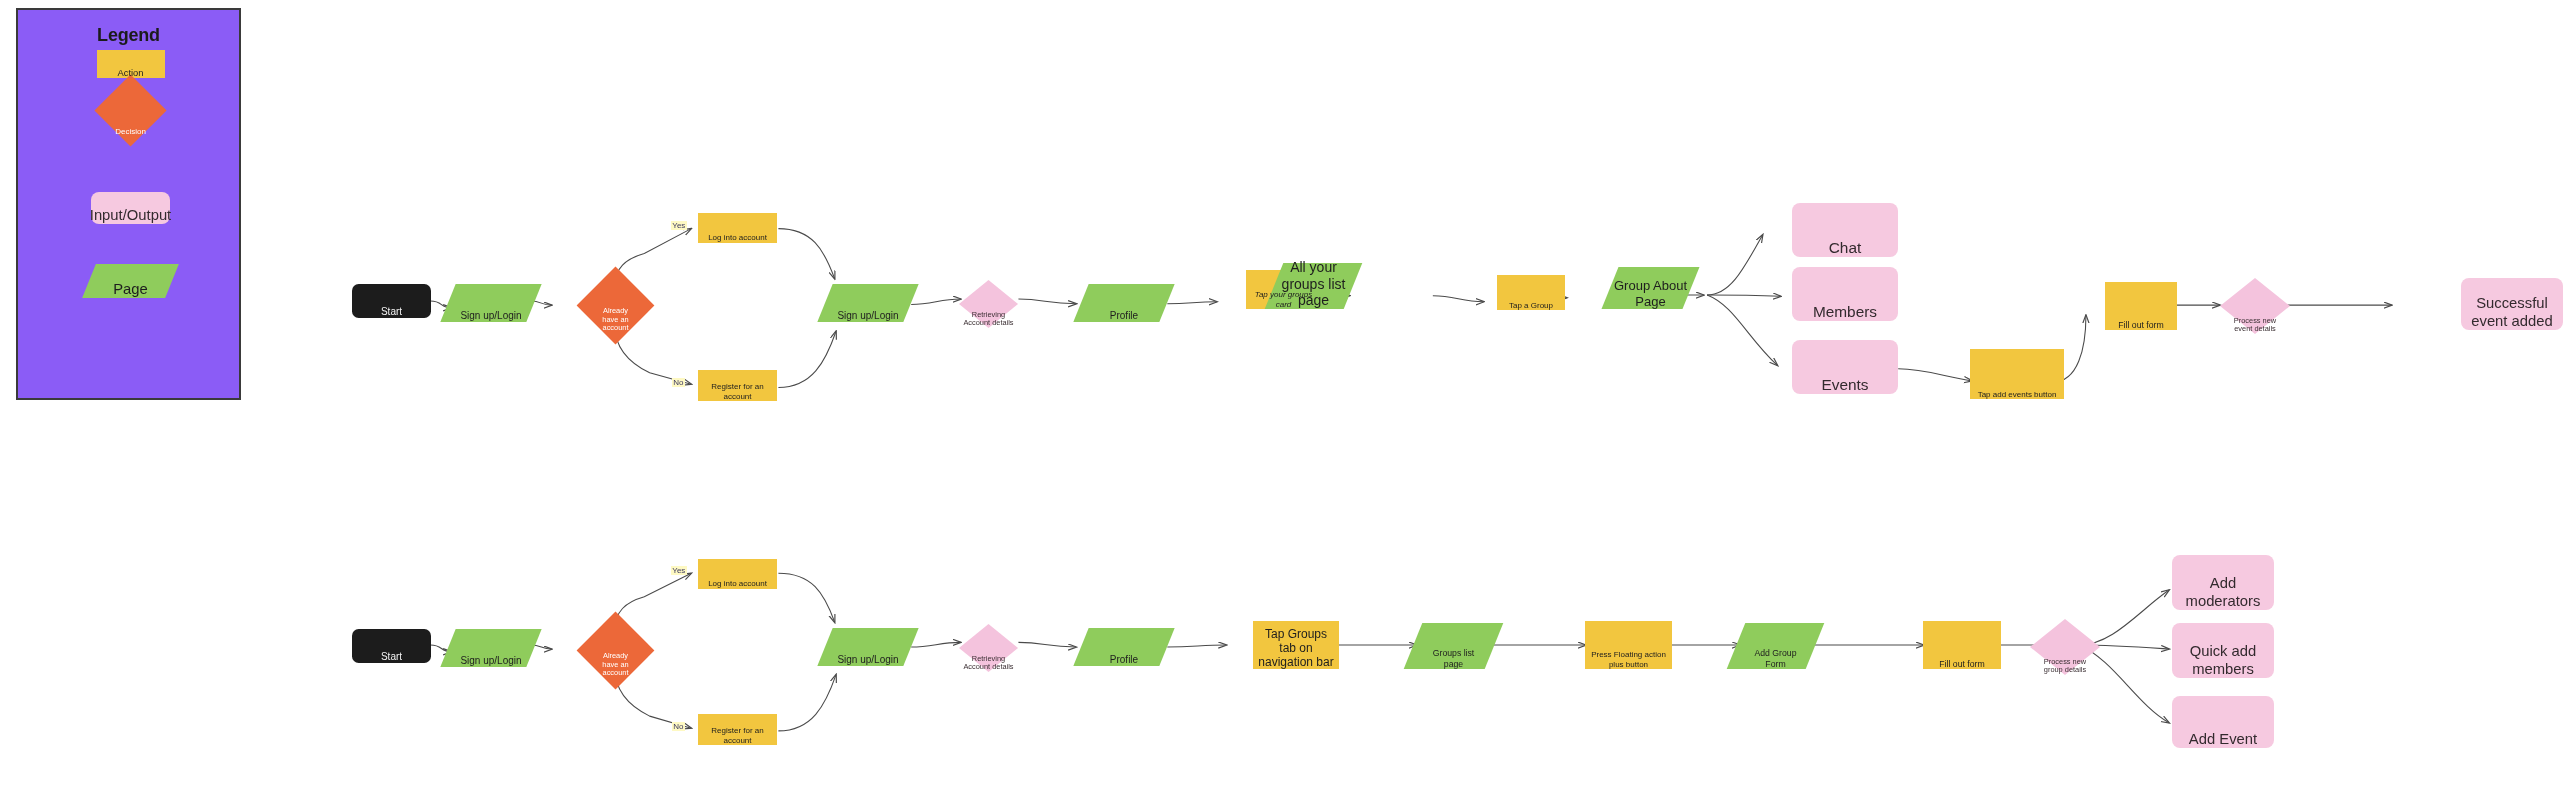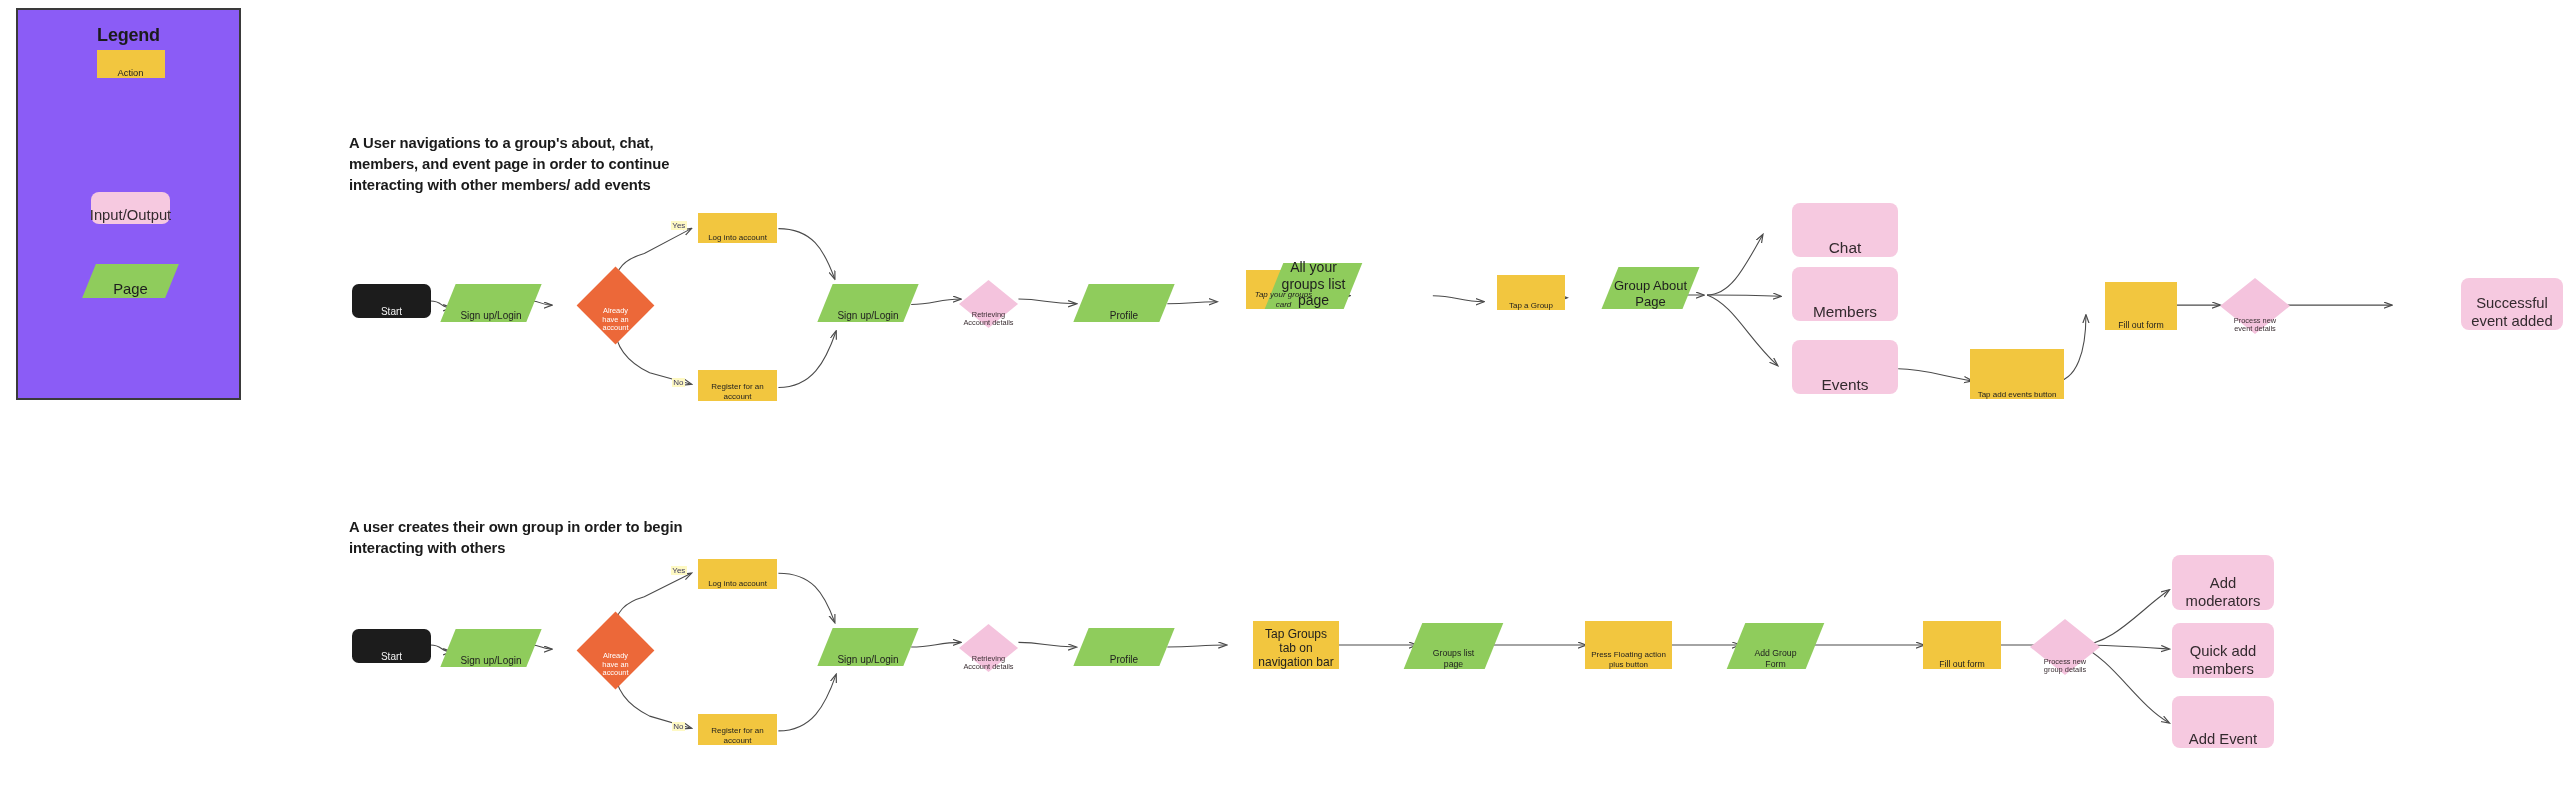--- a/index.html
+++ b/index.html
@@ -214,38 +214,41 @@
 
   <div class="legend-panel">
     <div class="legend-title">Legend</div>
 
     <div class="legend-row action">
       <div class="node n-action lg-action">
         <span class="label">Action</span>
       </div>
     </div>
 
+    <div class="legend-row decision">
+      <div class="node n-decision-orange lg-decision">
+        <span class="diamond-bg"></span>
+        <span class="label">Decision</span>
+      </div>
+    </div>
 
     <div class="legend-row io">
       <div class="node n-io lg-io">
         <span class="label">Input/Output</span>
       </div>
     </div>
 
     <div class="legend-row page">
       <div class="node n-page lg-page">
         <span class="para-bg"></span>
         <span class="label">Page</span>
       </div>
     </div>
   </div>
 
-  <div class="flow-title" style="left:349px; top:133px; width:349px;">A User navigations to a group's about, chat,
-members, and event page in order to continue
-interacting with other members/ add events</div>
 
   <div class="node n-start" style="left:352px; top:284px; width:79px; height:34px; font-size:10px;">
     <span class="label">Start</span>
   </div>
 
   <div class="node n-page" style="left:448px; top:284px; width:86px; height:38px; font-size:10px;">
     <span class="para-bg"></span>
     <span class="label">Sign up/Login</span>
   </div>
 
@@ -330,22 +333,20 @@
     <span class="diamond-bg" style="transform:rotate(0deg); clip-path:polygon(50% 0,100% 50%,50% 100%,0 50%);"></span>
     <span class="label">Process new
 event details</span>
   </div>
 
   <div class="node n-io" style="left:2461px; top:278px; width:102px; height:52px; font-size:14.8px;">
     <span class="label">Successful
 event added</span>
   </div>
 
-  <div class="flow-title" style="left:349px; top:517px; width:376px;">A user creates their own group in order to begin
-interacting with others</div>
 
   <div class="node n-start" style="left:352px; top:629px; width:79px; height:34px; font-size:10px;">
     <span class="label">Start</span>
   </div>
 
   <div class="node n-page" style="left:448px; top:629px; width:86px; height:38px; font-size:10px;">
     <span class="para-bg"></span>
     <span class="label">Sign up/Login</span>
   </div>
 

